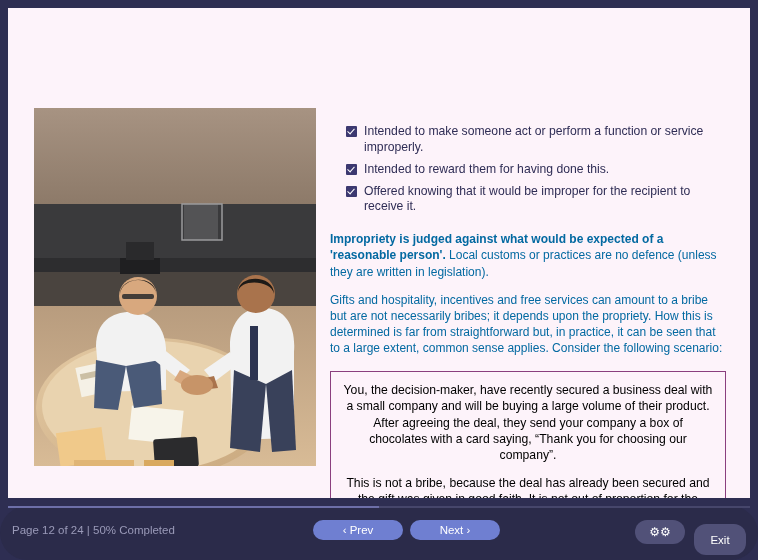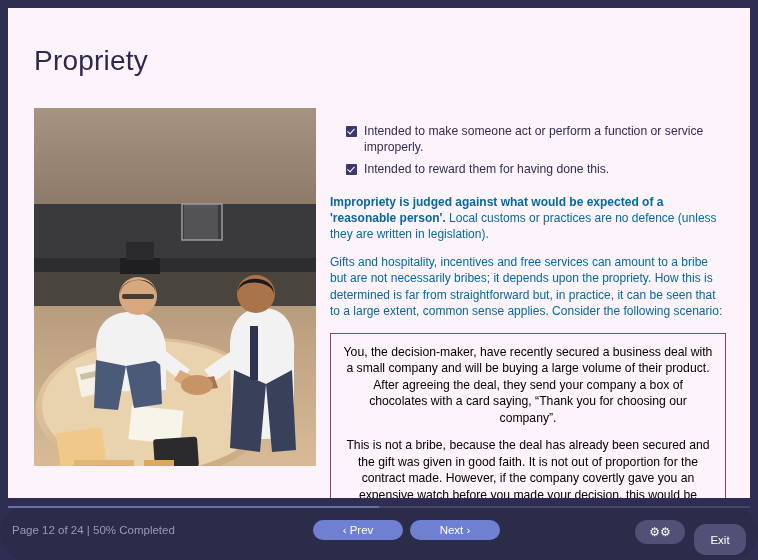--- a/index.html
+++ b/index.html
@@ -208,21 +208,20 @@
   }
   .gear-glyph { font-size: 12px; line-height: 1; }
 </style>
 </head>
 <body>
 
 <div class="frame">
 
   <div class="slide">
 
-    <h1 class="page-title">Propriety</h1>
 
 
     <div class="photo">
       <svg width="282" height="358" viewBox="0 0 282 358" xmlns="http://www.w3.org/2000/svg">
         <defs>
           <linearGradient id="wallg" x1="0" y1="0" x2="0" y2="1">
             <stop offset="0" stop-color="#a79382"></stop>
             <stop offset="1" stop-color="#8d7a69"></stop>
           </linearGradient>
           <linearGradient id="tableg" x1="0" y1="0" x2="1" y2="1">
@@ -281,20 +280,24 @@
 
       <ul class="check-list">
         <li class="check-item">
           <span class="checkbox"></span>
           <span class="check-text">Intended to make someone act or perform a function or service improperly.</span>
         </li>
         <li class="check-item">
           <span class="checkbox"></span>
           <span class="check-text">Intended to reward them for having done this.</span>
         </li>
+        <li class="check-item">
+          <span class="checkbox"></span>
+          <span class="check-text">Offered knowing that it would be improper for the recipient to receive it.</span>
+        </li>
       </ul>
 
       <p class="para"><b>Impropriety is judged against what would be expected of a 'reasonable person'.</b><span> Local customs or practices are no defence (unless they are written in legislation).</span></p>
 
       <p class="para">Gifts and hospitality, incentives and free services can amount to a bribe but are not necessarily bribes; it depends upon the propriety. How this is determined is far from straightforward but, in practice, it can be seen that to a large extent, common sense applies. Consider the following scenario:</p>
 
       <div class="scenario">
         <p>You, the decision-maker, have recently secured a business deal with a small company and will be buying a large volume of their product. After agreeing the deal, they send your company a box of chocolates with a card saying, “Thank you for choosing our company”.</p>
         <p>This is not a bribe, because the deal has already been secured and the gift was given in good faith. It is not out of proportion for the contract made. However, if the company covertly gave you an expensive watch before you made your decision, this would be considered a bribe. It is not simply a gift; it's targeted at the decision-maker, given in secret and excessive of expected gifts or hospitality.</p>
       </div>

